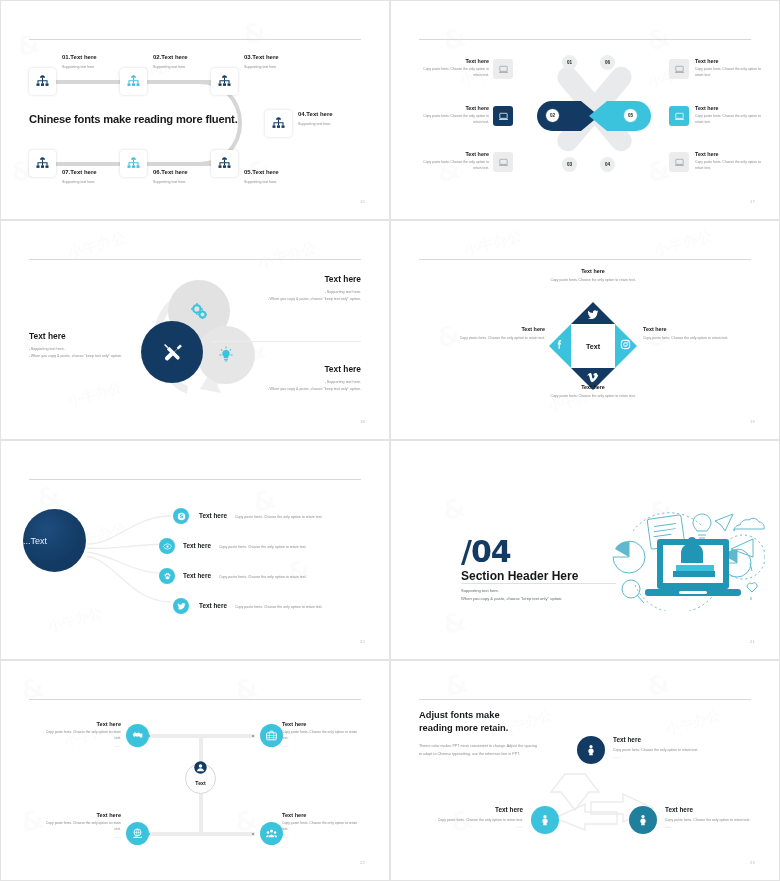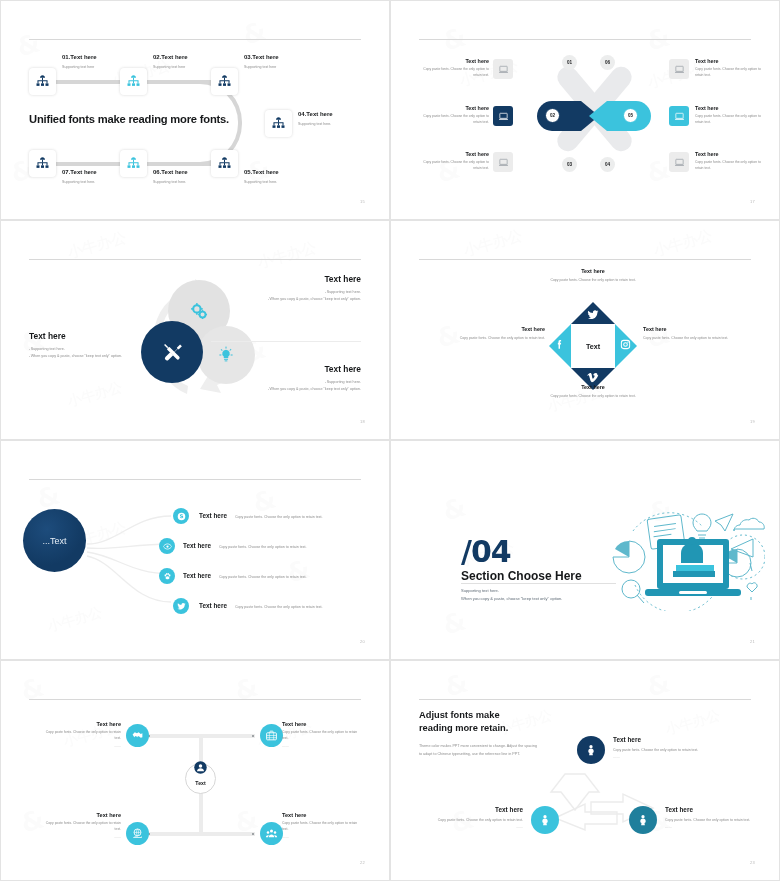--- a/index.html
+++ b/index.html
@@ -103,21 +103,21 @@
     font-size:7.2px; font-weight:700; color:#16181a;
   }
   .s4-blk { position:absolute; }
   .s4-blk .lbl { font-size:5.4px; }
   .s4-blk .tiny { margin-top:3px; font-size:3.5px; }
 
   
   .s5-big {
     position:absolute; left:16px; top:63px; width:63px; height:63px;
     border-radius:50%; background:radial-gradient(circle at 38% 32%, #1d4c7c, #123a63 62%);
-    color:#e6eef6; font-size:9px; display:flex; align-items:center; justify-content:center;
+    color:#e6eef6; font-size:9px; display:flex; align-items:center; 
   }
   .s5-ic {
     position:absolute; width:16px; height:16px; border-radius:50%;
     background:#3bc3dd; display:flex; align-items:center; justify-content:center;
   }
   .s5-row { position:absolute; }
   .s5-row .lbl { font-size:6.4px; }
   .s5-row .tiny { font-size:3.6px; }
 
   
@@ -287,21 +287,21 @@
       </div>
       <div class="s1-cap" style="left:146px;top:163px;">
         <div class="lbl">06.Text here</div>
         <div class="tiny">Supporting text here.</div>
       </div>
       <div class="s1-cap" style="left:55px;top:163px;">
         <div class="lbl">07.Text here</div>
         <div class="tiny">Supporting text here.</div>
       </div>
 
-      <div class="s1-title">Unified fonts make reading more fonts.</div>
+      <div class="s1-title">Chinese fonts make reading more fluent.</div>
       <div class="pgnum">15</div>
     </div>
   </div>
 
   <div class="slide">
     <div class="slide-inner">
       <div class="wm">
         <span style="left:46px;top:18px;">&amp;</span>
         <span style="left:62px;top:58px;font-size:15px;">小牛办公</span>
         <span style="left:250px;top:18px;">&amp;</span>
@@ -622,21 +622,21 @@
       <div class="wm">
         <span style="left:46px;top:48px;">&amp;</span>
         <span style="left:62px;top:100px;font-size:14px;">小牛办公</span>
         <span style="left:252px;top:50px;">&amp;</span>
         <span style="left:268px;top:110px;font-size:14px;">小牛办公</span>
         <span style="left:46px;top:162px;">&amp;</span>
       </div>
 
       <div class="s6-num">/04</div>
       <div class="s6-line"></div>
-      <div class="s6-hd">Section Choose Here</div>
+      <div class="s6-hd">Section Header Here</div>
       <div class="s6-sub">
         <div>Supporting text here.</div>
         <div>When you copy &amp; paste, choose "keep text only" option.</div>
       </div>
 
       <svg style="position:absolute;left:198px;top:55px;" width="170" height="110" viewBox="0 0 170 110">
         <g fill="none" stroke="#5fb8cc" stroke-width="1">
           <path d="M38 30a46 46 0 0 1 70-4" stroke-dasharray="2 3"></path>
           <path d="M40 84a46 46 0 0 0 80 8" stroke-dasharray="2 3"></path>
           <circle cx="148" cy="56" r="22" stroke-dasharray="2 3"></circle>

